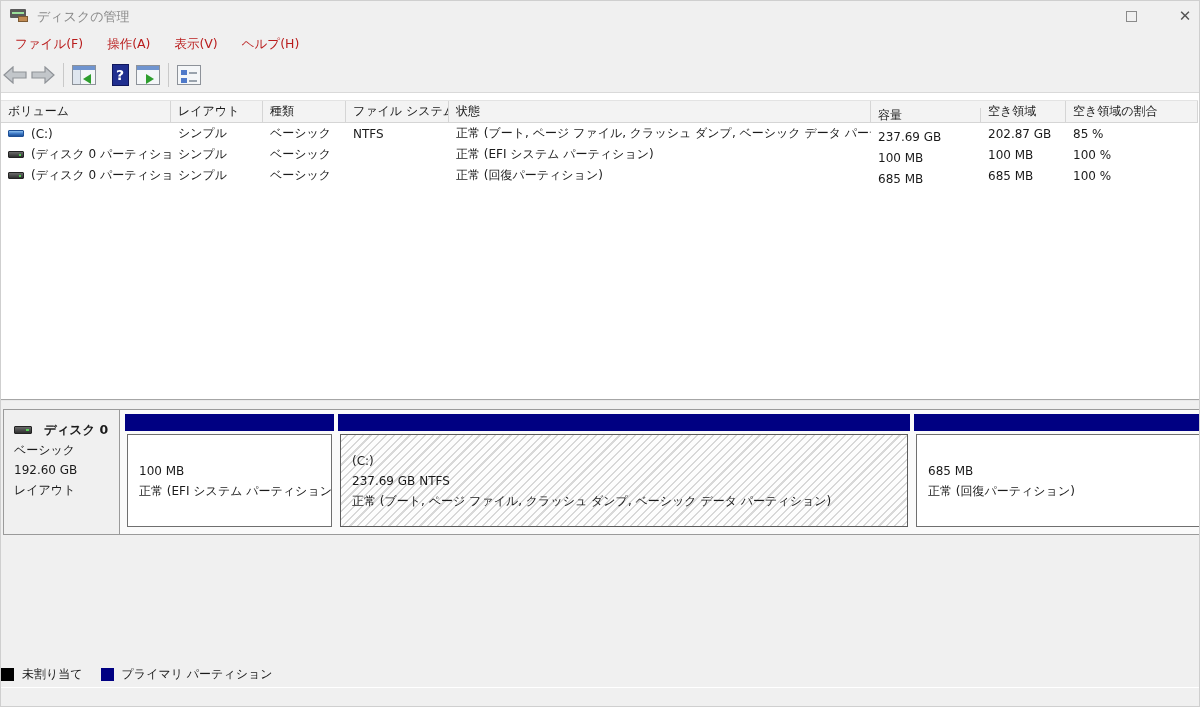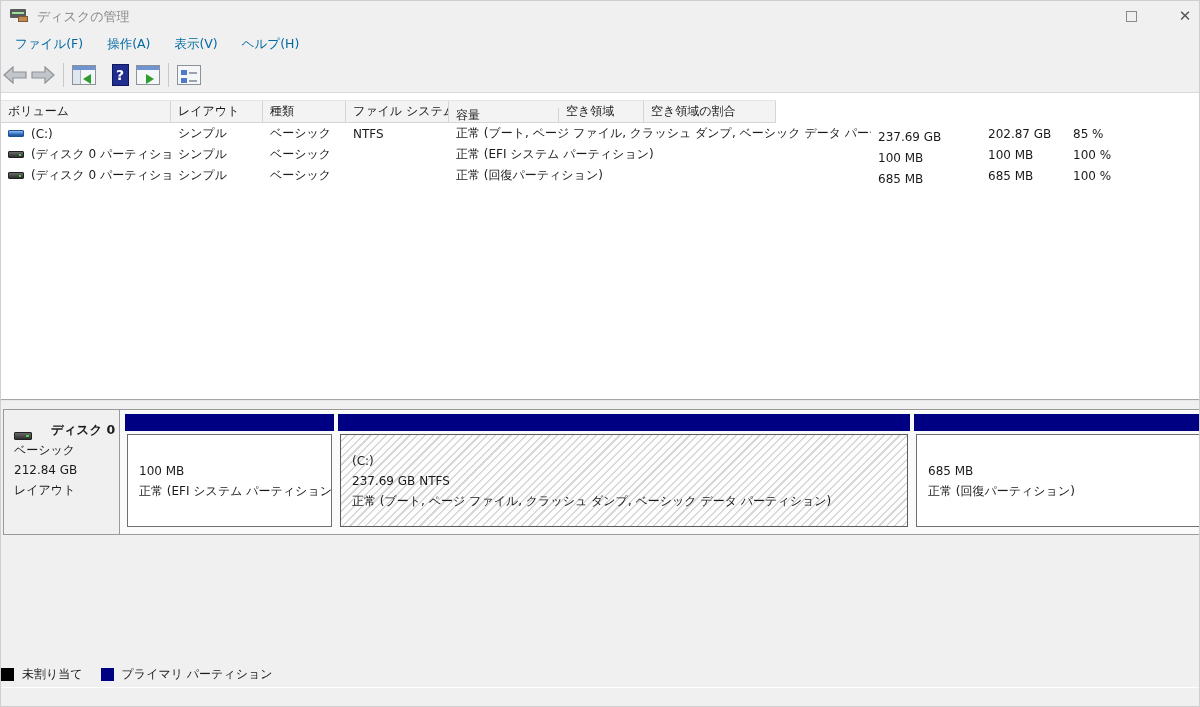--- a/index.html
+++ b/index.html
@@ -14,21 +14,21 @@
   .app-icon .slot { position:absolute; left:2px; top:3px; width:12px; height:2px; background:#9adf9a; }
   .app-icon .drive { position:absolute; left:8px; top:7px; width:10px; height:6px; background:#c08a52; border:1px solid #7d5a33; }
   .title-text { position:absolute; left:36px; top:7px; font-size:13px; color:#8a8a8a; }
   .win-btn { position:absolute; top:0; width:44px; height:30px; display:flex; align-items:center; justify-content:center; color:#666; }
   .btn-max { right:46px; }
   .btn-max .box { width:11px; height:11px; border:1px solid #8a8a8a; }
   .btn-close { right:-8px; font-size:15px; color:#555; }
 
   
   .menubar { position:absolute; top:30px; left:0; right:0; height:27px; background:#f0f0f0; display:flex; align-items:center; }
-  .menu-item { padding:4px 10px; margin-left:4px; font-size:12.5px; color:#0369a1; }
+  .menu-item { padding:4px 10px; margin-left:4px; font-size:12.5px; color:#b91c1c; }
 
   
   .toolbar { position:absolute; top:57px; left:0; right:0; height:35px; background:#f0f0f0; border-bottom:1px solid #d9d9d9; display:flex; align-items:center; }
   .tb-sep { width:1px; height:24px; background:#c9c9c9; margin:0 6px; }
   .tb-btn { display:flex; align-items:center; justify-content:center; width:28px; height:28px; }
   .arrow-svg { display:block; }
   .mini-win { position:relative; width:24px; height:20px; background:#f4f6f8; border:1px solid #8d9299; }
   .mini-win .bar { position:absolute; top:0; left:0; right:0; height:4px; background:#6f94cf; }
   .mini-win .pane { position:absolute; top:4px; left:0; width:8px; bottom:0; background:#dfe6ef; border-right:1px solid #aab2bd; }
   .mini-win .tri-left { position:absolute; top:8px; left:10px; width:0; height:0; border-top:5px solid transparent; border-bottom:5px solid transparent; border-right:8px solid #2e9e2e; }
@@ -54,21 +54,21 @@
   .drive-dark { background:linear-gradient(#6a6a6a, #2e2e2e); border:1px solid #222; }
   .drive-dark::after { content:""; position:absolute; right:2px; top:2px; width:2px; height:2px; background:#52d052; }
 
   
   .splitter { position:absolute; top:398px; left:0; right:0; height:2px; background:#a6a6a6; border-bottom:1px solid #e8e8e8; }
 
   
   .graph-pane { position:absolute; top:400px; left:0; right:0; height:287px; background:#f0f0f0; }
   .disk-band { position:absolute; top:8px; left:2px; width:1202px; height:126px; border:1px solid #9a9a9a; background:#fafafa; }
   .disk-head { position:absolute; top:0; left:0; width:116px; height:100%; background:#f0f0f0; border-right:1px solid #9a9a9a; padding:10px 0 0 10px; line-height:20px; font-size:12px; }
-  .disk-title { display:flex; align-items:flex-end; gap:19px; font-weight:bold; font-size:12.5px; }
+  .disk-title { display:flex; align-items:center; gap:12px; font-weight:bold; font-size:12.5px; }
   .disk-drive-icon { width:18px; height:8px; background:linear-gradient(#6a6a6a,#2e2e2e); border:1px solid #222; border-radius:1px; position:relative; flex:0 0 auto; }
   .disk-drive-icon::after { content:""; position:absolute; right:2px; top:2px; width:3px; height:2px; background:#52d052; }
 
   .part { position:absolute; top:0; height:100%; }
   .part-bar { position:absolute; top:4px; left:2px; right:2px; height:17px; background:#000082; }
   .part-body { position:absolute; top:24px; left:4px; right:4px; bottom:7px; border:1px solid #6f6f6f; background:#fff;
                display:flex; flex-direction:column; justify-content:center; padding-left:11px; line-height:20px; font-size:12px; white-space:nowrap; overflow:hidden; }
   .part.selected .part-body { background:repeating-linear-gradient(135deg, #fdfdfd 0px, #fdfdfd 4px, #d8d8d8 4px, #d8d8d8 5.5px); border-color:#5c5c5c; }
   .p-efi { left:119px; width:213px; }
   .p-c { left:332px; width:576px; }
@@ -149,20 +149,21 @@
       </div>
     </div>
   </div>
 
   <div class="list-pane">
     <div class="grid-header">
       <div class="hcell c0">ボリューム</div>
       <div class="hcell c1">レイアウト</div>
       <div class="hcell c2">種類</div>
       <div class="hcell c3">ファイル システム</div>
+      <div class="hcell c4">状態</div>
       <div class="hcell c5">容量</div>
       <div class="hcell c6">空き領域</div>
       <div class="hcell c7">空き領域の割合</div>
     </div>
     <div class="grid-rows">
       <div class="vrow">
         <div class="vcell c0 vol-cell">
             <span class="drive-icon drive-blue"></span>
             <span>(C:)</span>
           </div>
@@ -206,21 +207,21 @@
   <div class="splitter"></div>
 
   <div class="graph-pane">
     <div class="disk-band">
       <div class="disk-head">
         <div class="disk-title">
           <span class="disk-drive-icon"></span>
           <span>ディスク 0</span>
         </div>
         <div>ベーシック</div>
-        <div>212.84 GB</div>
+        <div>192.60 GB</div>
         <div>レイアウト</div>
       </div>
 
       <div class="part p-efi">
         <div class="part-bar"></div>
         <div class="part-body">
           <div>100 MB</div>
           <div>正常 (EFI システム パーティション)</div>
         </div>
       </div>

